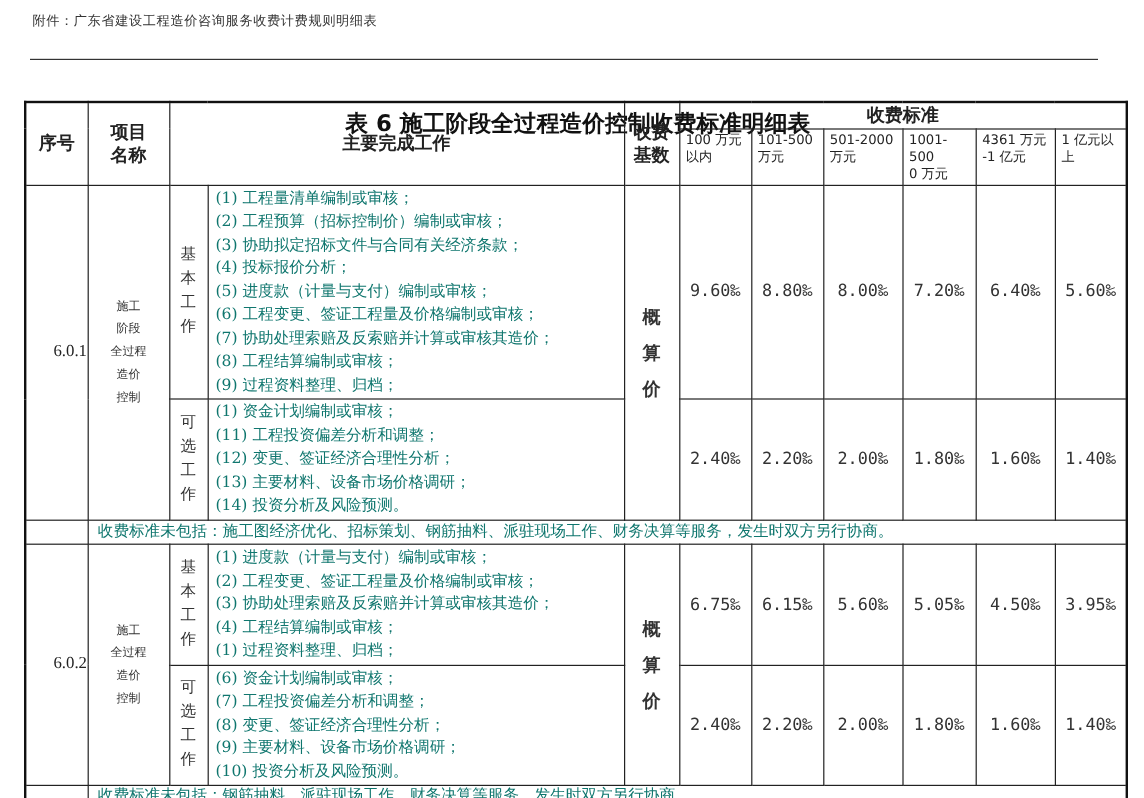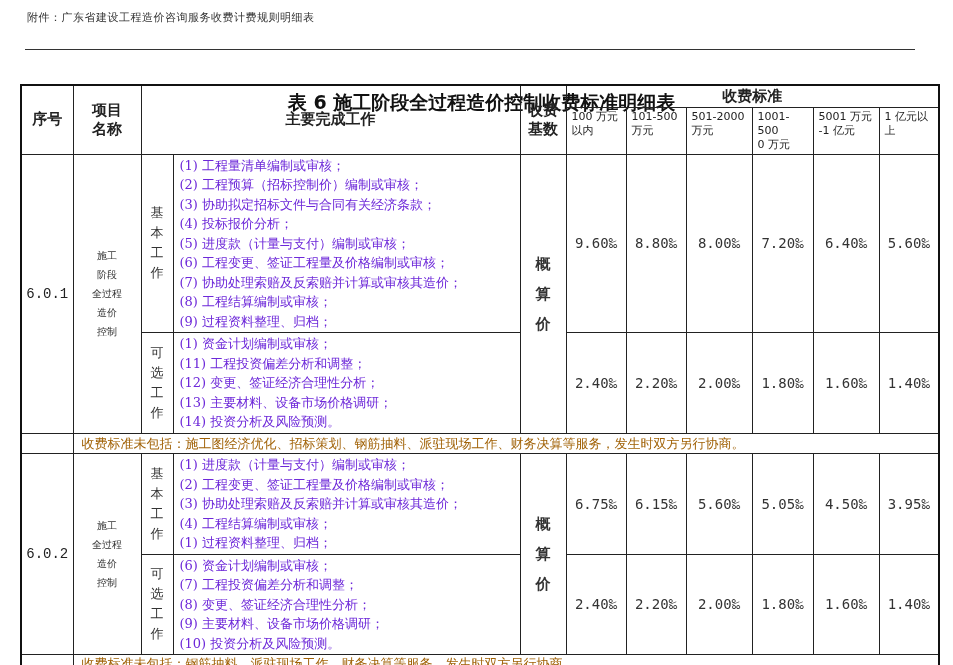--- a/index.html
+++ b/index.html
@@ -5,28 +5,28 @@
   html, body { margin: 0; padding: 0; background: #ffffff; }
   body { width: 953px; height: 665px; position: relative; overflow: hidden; font-family: "DejaVu Serif", serif; color: #222; }
   .attach { position: absolute; left: 27px; top: 10px; font-size: 11px; color: #333; font-family: "DejaVu Sans", sans-serif; letter-spacing: 0.5px; }
   .rule { position: absolute; left: 25px; top: 49px; width: 890px; height: 0; border-top: 1.5px solid #333; }
   .title { position: absolute; left: 0; width: 953px; top: 57px; text-align: center; font-size: 19px; font-weight: bold; font-family: "DejaVu Sans", sans-serif; color: #111; padding-left: 10px; box-sizing: border-box; margin-top: 33px; }
   table { position: absolute; left: 20px; top: 84px; border-collapse: collapse; table-layout: fixed; width: 918px; }
   td { border: 1px solid #222; padding: 0; vertical-align: middle; font-size: 13px; }
   table { border: 2px solid #111; }
   .hd { text-align: center; font-family: "DejaVu Sans", sans-serif; font-size: 15px; font-weight: bold; line-height: 19px; color: #222; }
   .hd-range { font-family: "DejaVu Sans", sans-serif; font-size: 11px; line-height: 14px; padding: 2px 5px; text-align: left; vertical-align: top; color: #222; margin-left: 36px; }
-  .seq { text-align: center; font-family: Liberation Mono, monospace; font-size: 14px; color: #222; }
+  .seq { text-align: right; font-family: Liberation Serif, serif; font-size: 14px; color: #222; }
   .pname { text-align: center; font-size: 10px; line-height: 19px; color: #333; }
   .sublabel { text-align: center; font-size: 13px; line-height: 20px; color: #333; }
-  .work { padding: 1px 6px; font-size: 13px; line-height: 19.3px; color: #6d28d9; white-space: nowrap; }
+  .work { padding: 1px 6px; font-size: 13px; line-height: 19.3px; color: #0f766e; white-space: nowrap; }
   .work div { height: 19.5px; }
   .base { text-align: center; font-size: 15px; font-weight: bold; line-height: 30px; font-family: "DejaVu Sans", sans-serif; color: #333; }
   .val { text-align: center; font-family: "DejaVu Sans Mono", monospace; font-size: 14px; color: #333; }
-  .note { padding-left: 8px; font-size: 13px; line-height: 18px; color: #a16207; white-space: nowrap; }
+  .note { padding-left: 8px; font-size: 13px; line-height: 18px; color: #0f766e; white-space: nowrap; }
 </style>
 </head>
 <body>
 
 <div class="attach">附件：广东省建设工程造价咨询服务收费计费规则明细表</div>
 <div class="rule"></div>
 <div class="title">表 6  施工阶段全过程造价控制收费标准明细表</div>
 
 <table>
   <colgroup>
@@ -68,21 +68,21 @@
         </td>
     <td class="hd-range">
           <div>501-2000</div>
           <div>万元</div>
         </td>
     <td class="hd-range">
           <div>1001-500</div>
           <div>0 万元</div>
         </td>
     <td class="hd-range">
-          <div>5001 万元</div>
+          <div>4361 万元</div>
           <div>-1 亿元</div>
         </td>
     <td class="hd-range">
           <div>1 亿元以</div>
           <div>上</div>
         </td>
   </tr>
 
   <tr style="height:177px">
     <td class="seq" rowspan="2">6.0.1</td>

